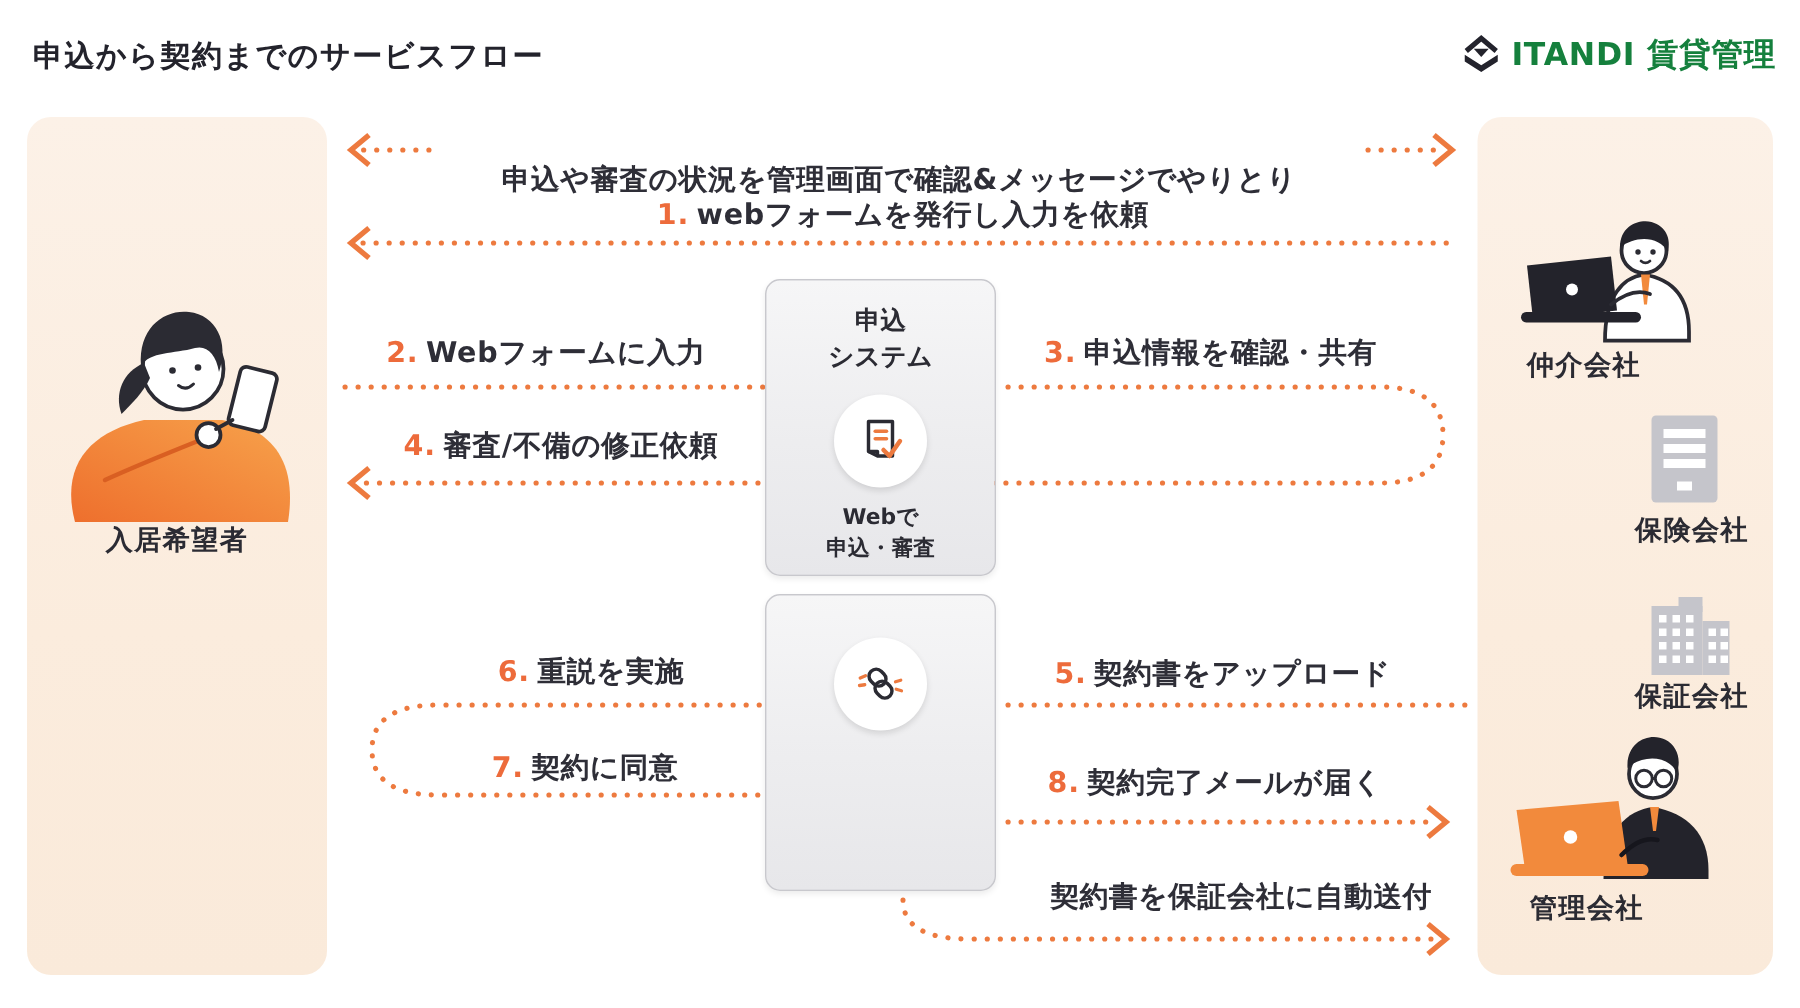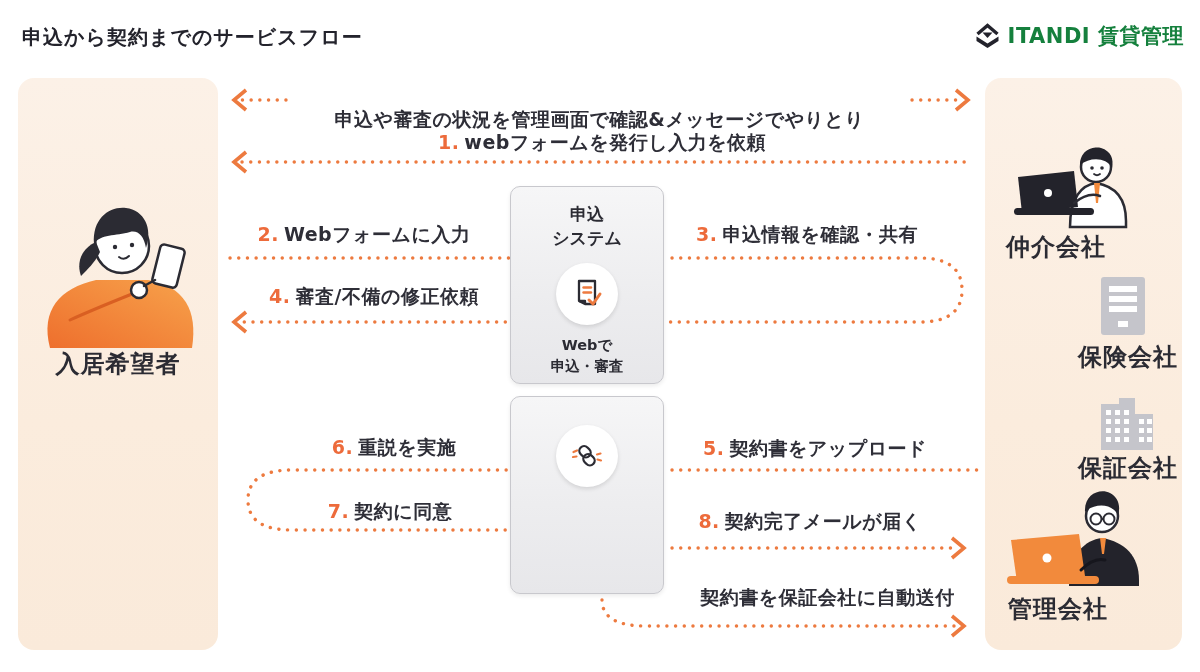--- a/index.html
+++ b/index.html
@@ -9,21 +9,21 @@
   
   .page-title{position:absolute;left:22px;top:24px;font-size:20px;font-weight:700;color:#23232C;letter-spacing:1px;z-index:5;}
   .brand{position:absolute;right:16px;top:22px;display:flex;align-items:center;gap:7px;z-index:5;}
   .brand-text{font-size:21px;font-weight:700;color:#15803d;letter-spacing:0.5px;}
 
   
   .panel{position:absolute;top:78px;height:572px;border-radius:16px;
          background:linear-gradient(180deg,#FCF1E7 0%,#FBECDD 60%,#FAEADA 100%);z-index:1;}
   .panel-left{left:18px;width:200px;}
   .panel-right{left:985px;width:197px;}
-  .actor-label{position:absolute;transform:translateX(-50%);font-size:24px;font-weight:700;color:#2B2B33;white-space:nowrap;z-index:2;letter-spacing:1px;}
+  .actor-label{position:absolute;transform:translateX(-50%);font-size:18px;font-weight:700;color:#2B2B33;white-space:nowrap;z-index:2;letter-spacing:1px;}
 
   
   .arrows{position:absolute;left:0;top:0;z-index:2;}
 
   
   .flow{position:absolute;transform:translateX(-50%);white-space:nowrap;font-size:19px;font-weight:600;color:#2E2E37;z-index:3;letter-spacing:0.5px;}
   .flow .num{color:#ED6B3B;font-weight:700;margin-right:5px;}
 
   
   .sysbox{position:absolute;left:510px;width:154px;height:198px;border:1.5px solid #C8C8CD;border-radius:10px;

